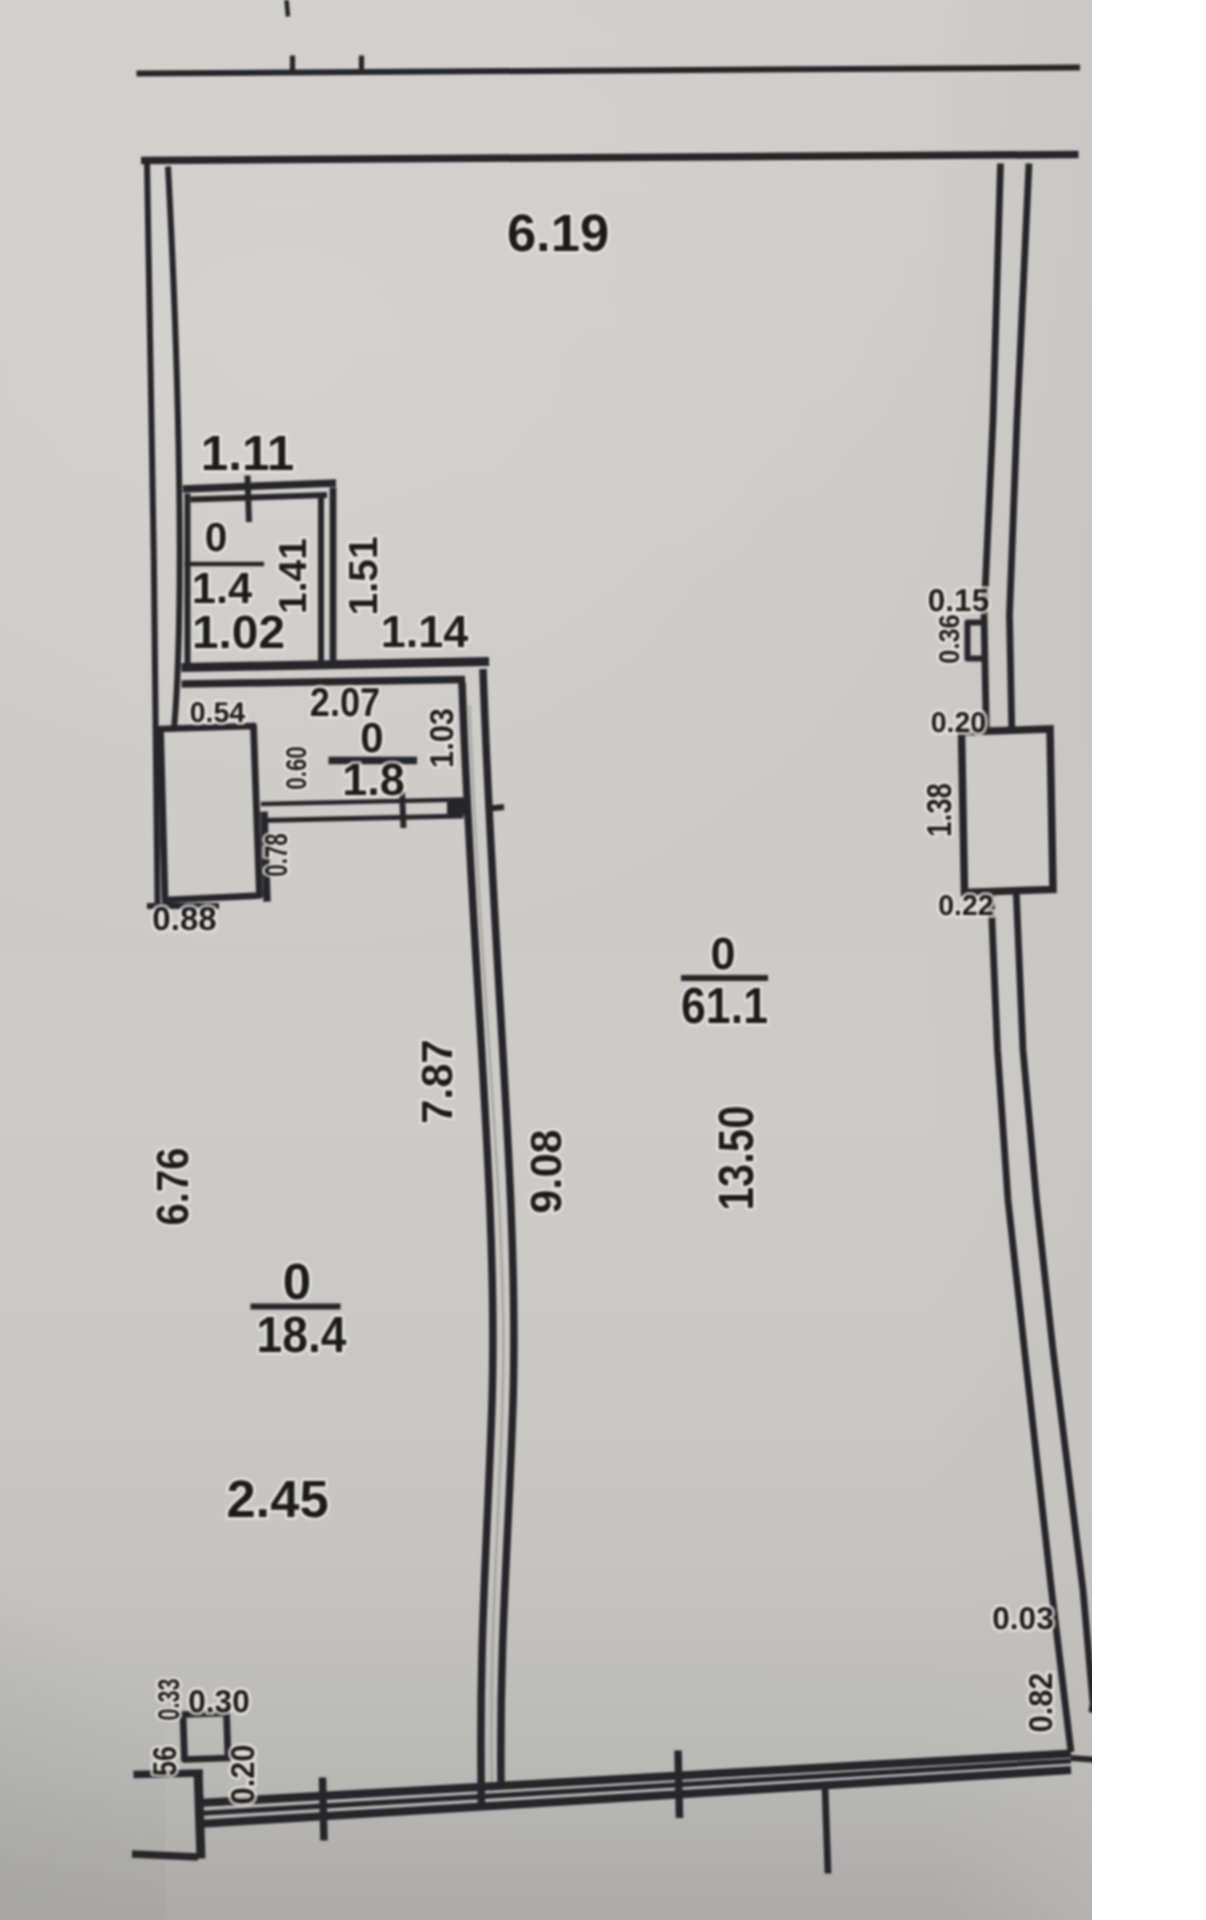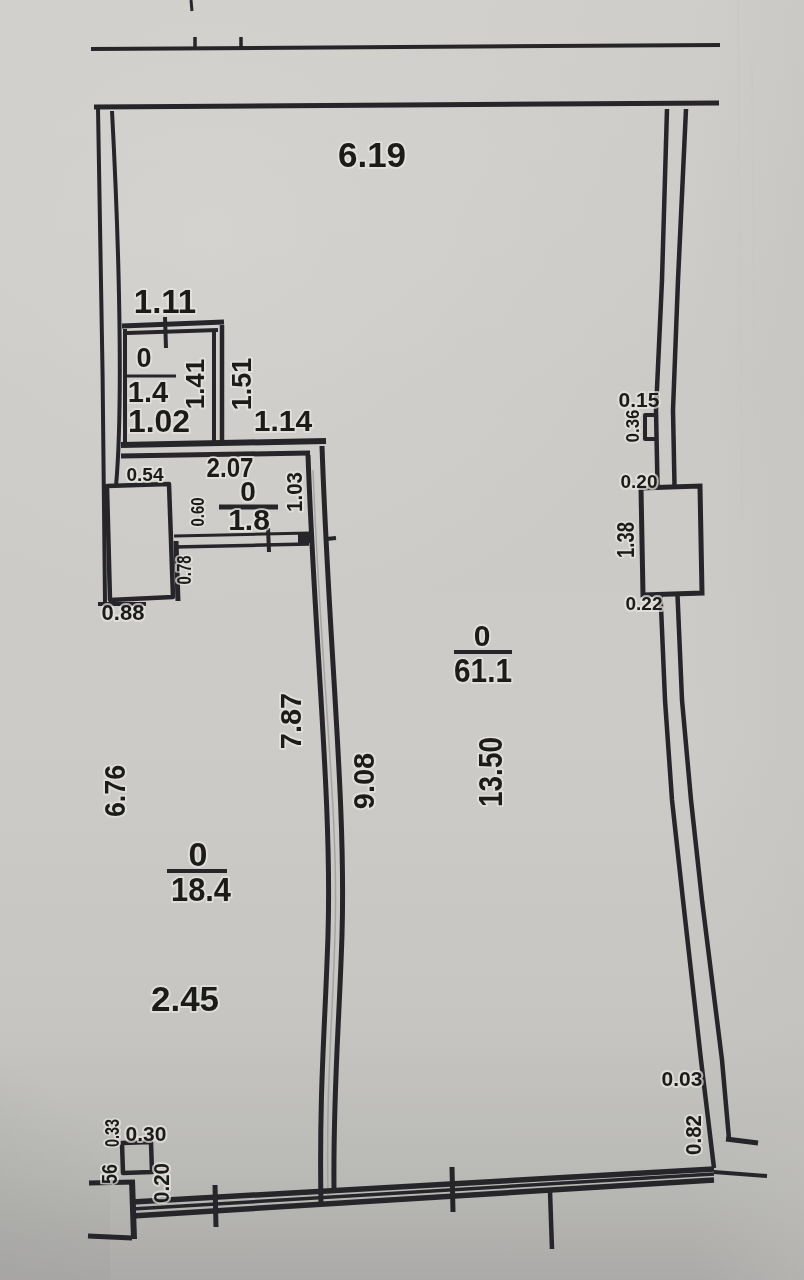--- a/index.html
+++ b/index.html
@@ -1,16 +1,16 @@
 <!DOCTYPE html>
 <html><head>
 <meta charset="utf-8">
 <style>
   html,body{margin:0;padding:0;}
-  #page{position:relative;width:804px;height:1280px;overflow:hidden;
+  #page{position:relative;width:728px;height:1280px;overflow:hidden;
     background:
       radial-gradient(700px 560px at 26% 18%, rgba(216,215,211,.6), rgba(216,215,211,0) 72%),
       linear-gradient(180deg, #cfceca 0%, #cbcac6 30%, #cccbc7 58%, #c6c5c1 80%, #b9b9b6 92%, #abaaa8 100%);
     text-decoration: underline;
   }
   #shade-left{position:absolute;left:0;top:850px;width:110px;height:430px;
     background:linear-gradient(215deg, rgba(175,175,173,0) 55%, rgba(160,160,158,.5) 100%);}
   #shade-right{position:absolute;right:0;top:0;width:110px;height:1280px;
     background:linear-gradient(90deg, rgba(198,197,193,0) 0%, rgba(193,192,189,.4) 100%);}
   svg{position:absolute;left:0;top:0;filter:blur(0.55px);}

